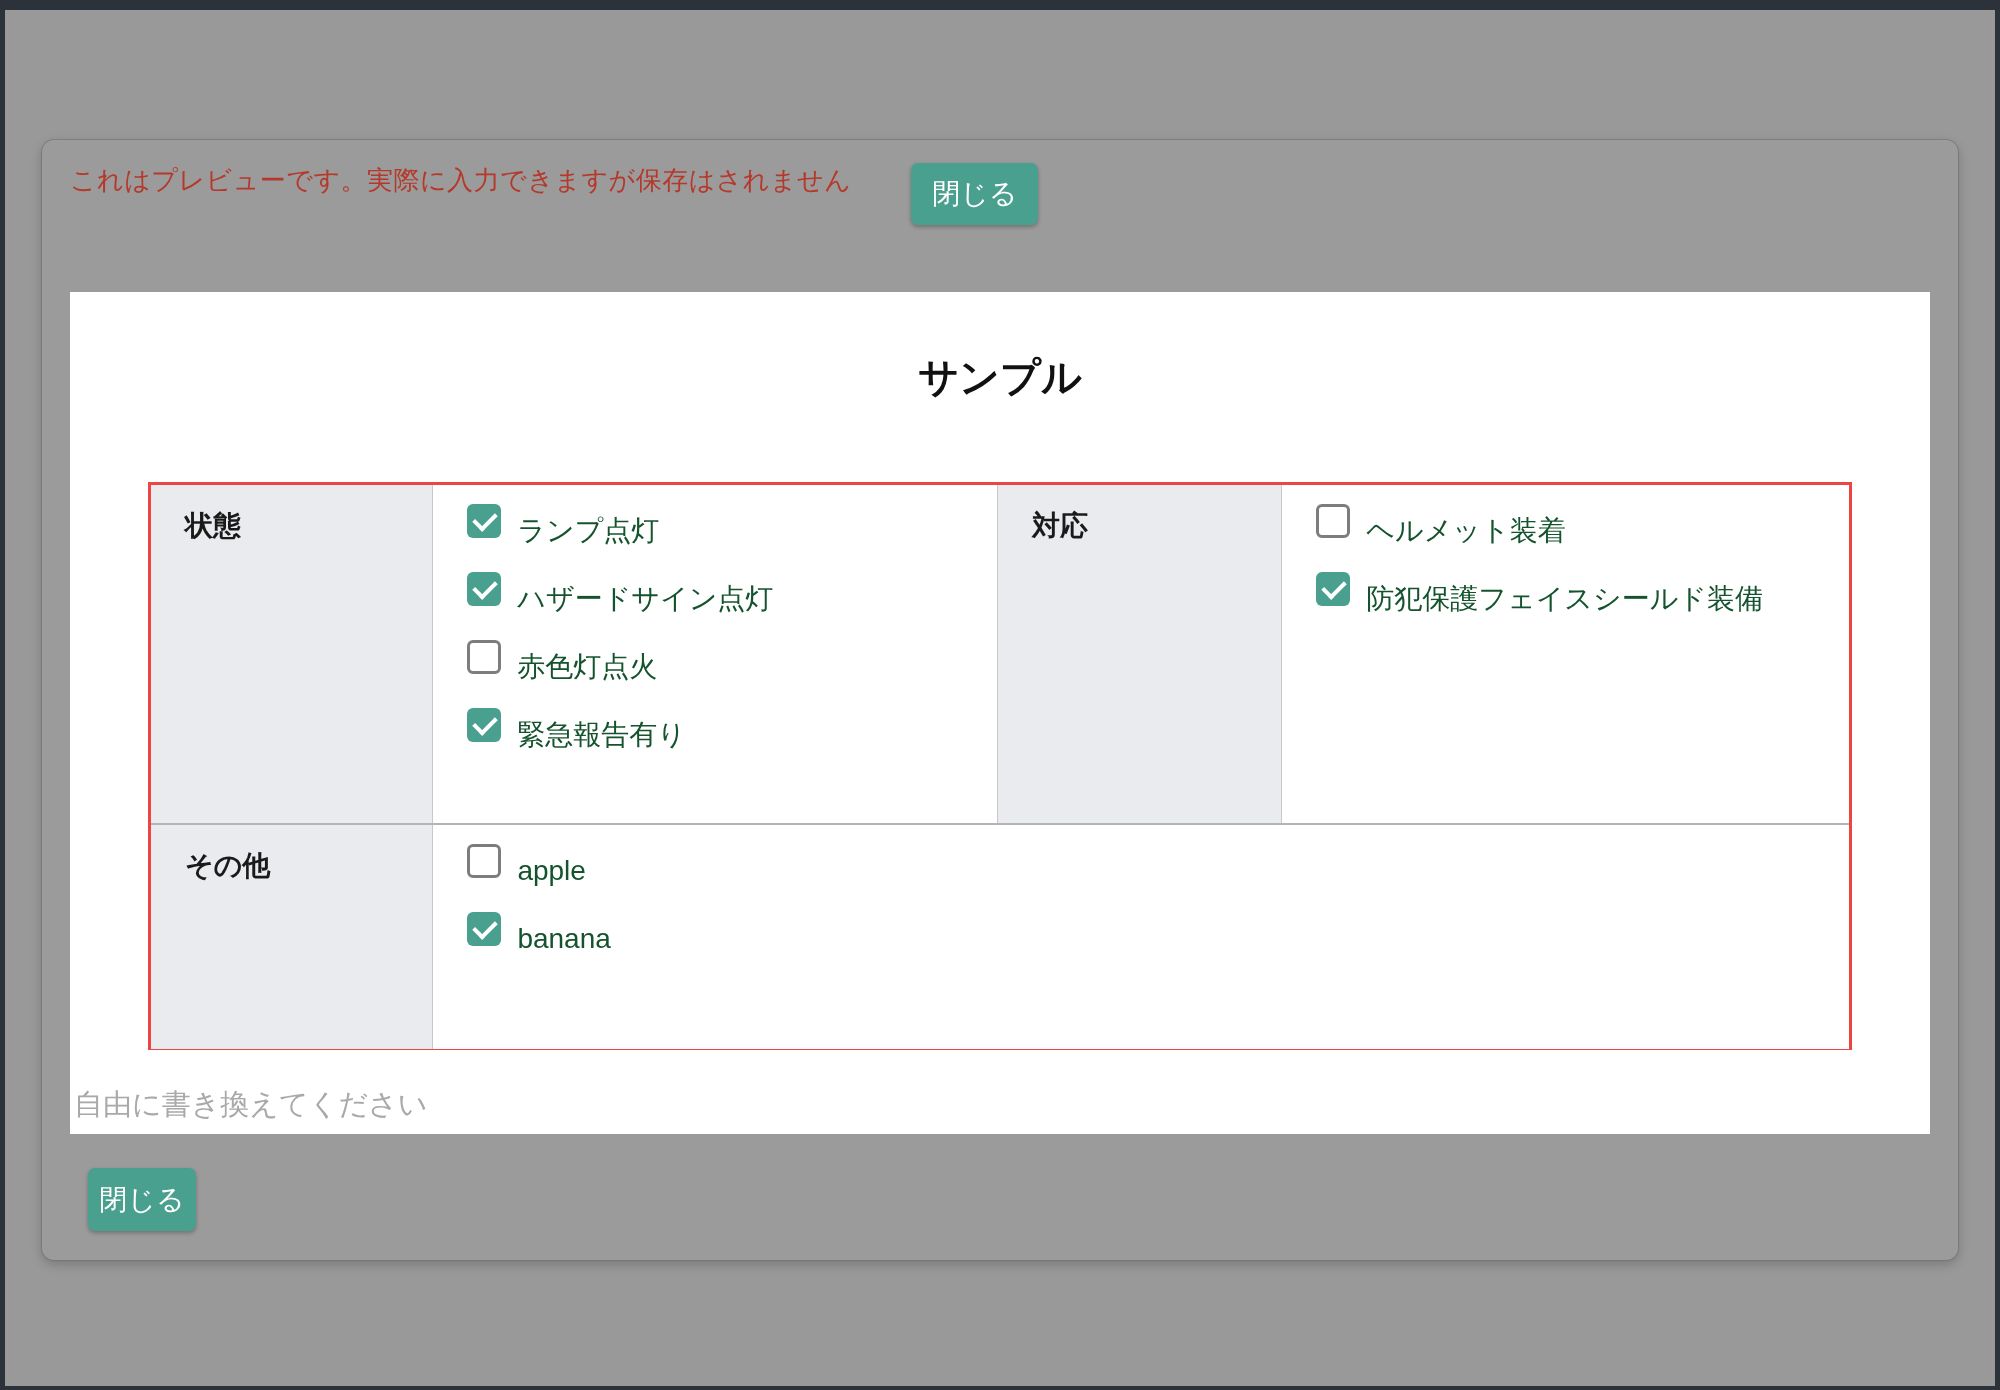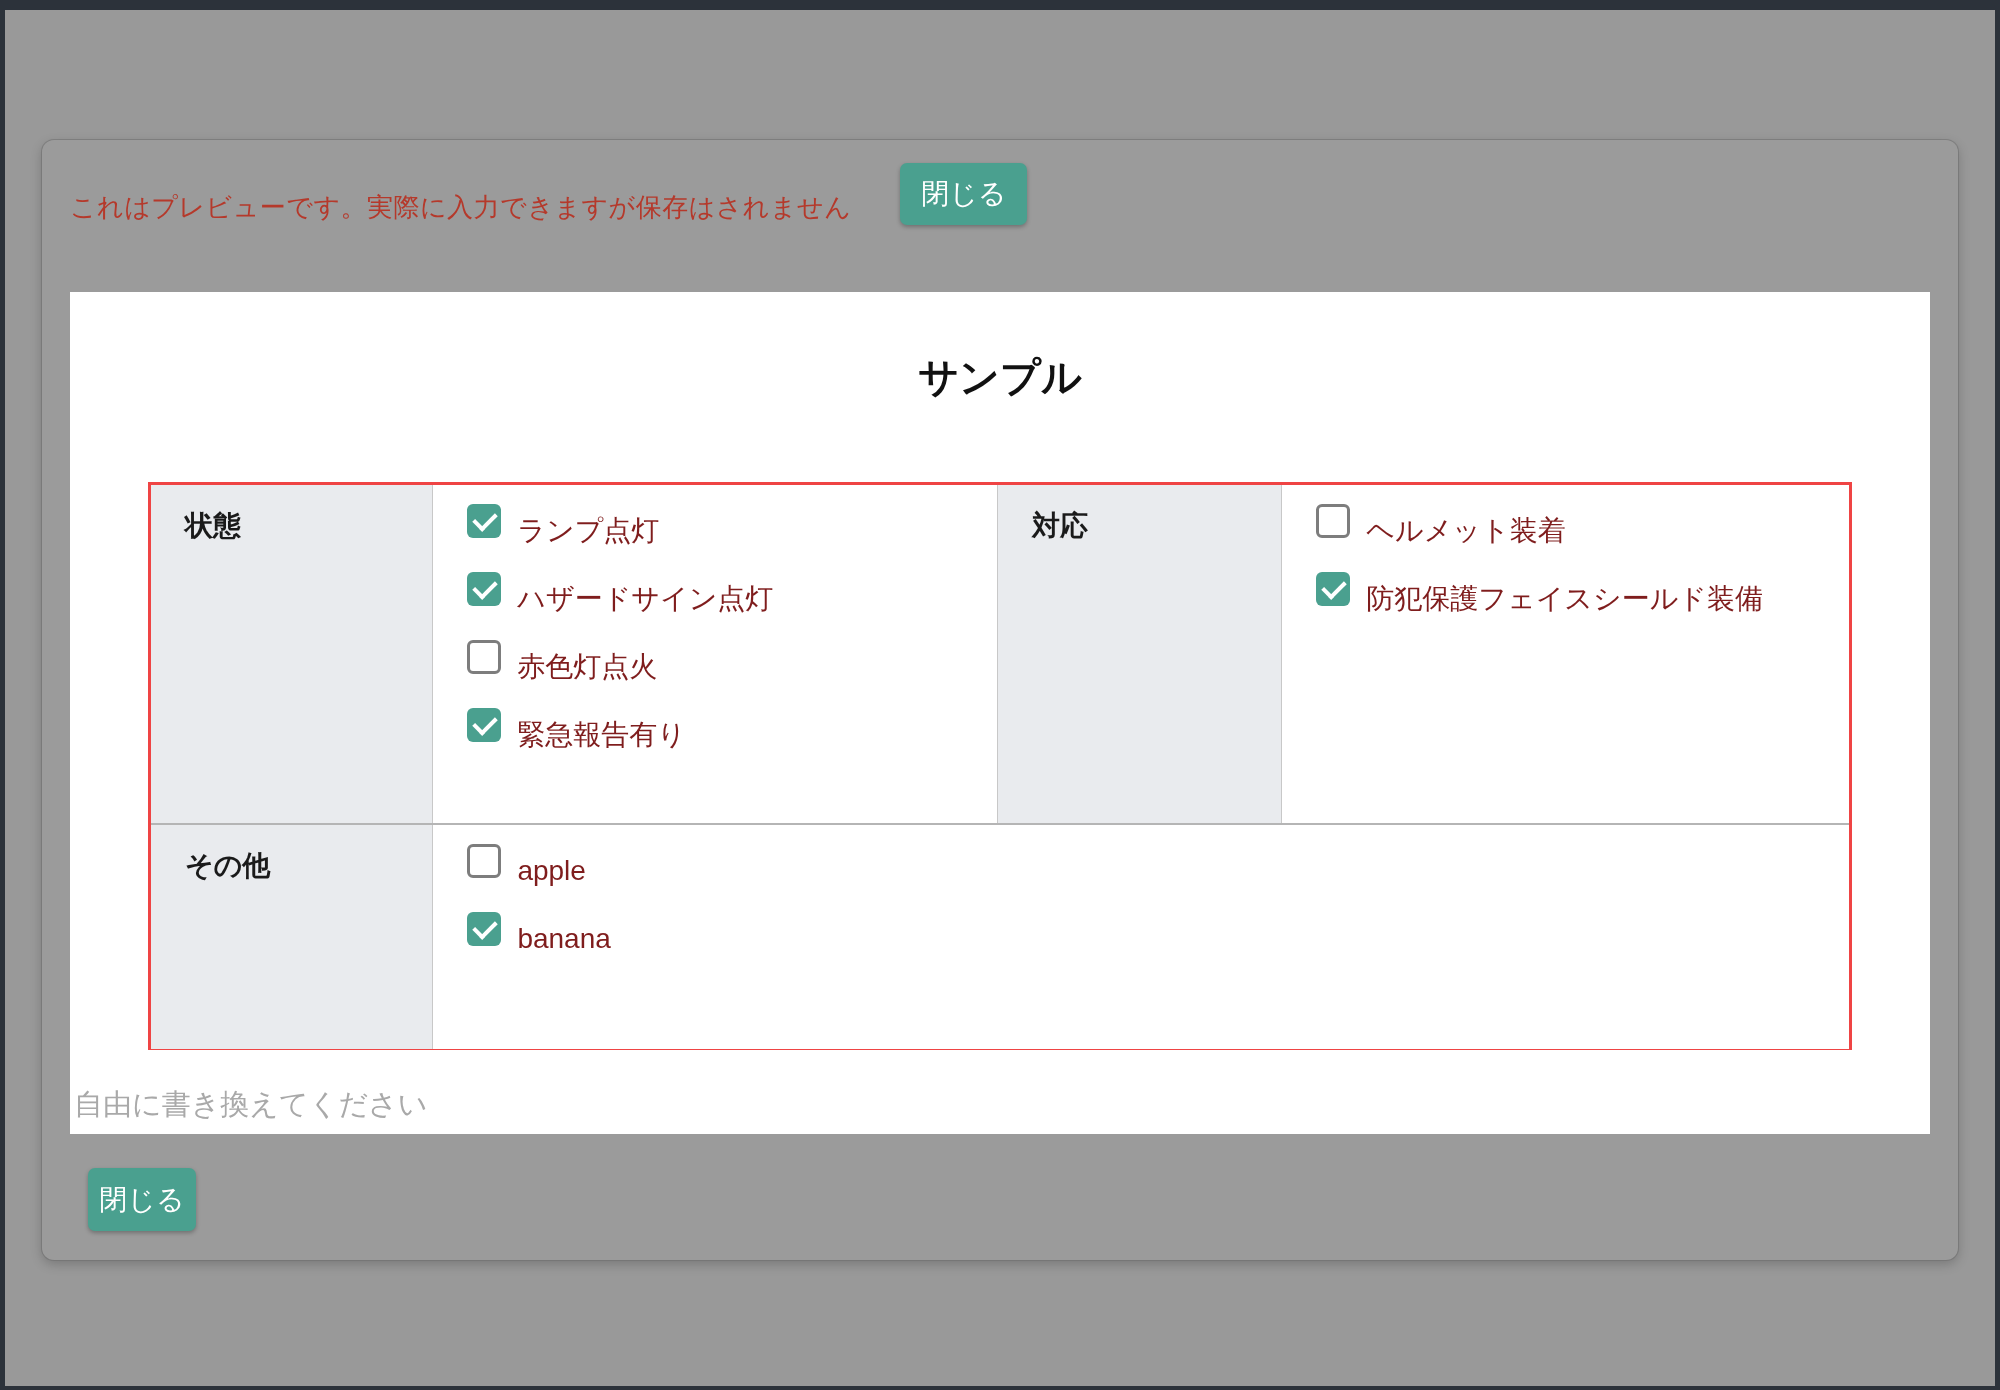--- a/index.html
+++ b/index.html
@@ -14,21 +14,21 @@
     background:#999999;
   }
   .panel{
     position:absolute;left:37px;top:130px;width:1916px;height:1120px;
     background:#9b9b9b;
     border-radius:12px;
     box-shadow:0 0 0 1px rgba(110,110,110,.55), 0 4px 12px rgba(0,0,0,.22);
   }
   .banner-row{
     position:absolute;left:28px;top:23px;height:62px;
-    display:flex;align-items:flex-end;gap:26px;
+    display:flex;align-items:flex-start;gap:37px;
   }
   .banner-text{
     font-size:26px;color:#b5392b;letter-spacing:.5px;white-space:nowrap;
   }
   .btn{
     background:#4aa08f;color:#ffffff;border:none;cursor:pointer;
     font-family:inherit;font-size:28px;
     border-radius:7px;
     box-shadow:0 2px 4px rgba(0,0,0,.28);
     display:flex;align-items:center;justify-content:center;margin-left:23px;
@@ -73,21 +73,21 @@
     width:34px;height:34px;flex:0 0 34px;border-radius:6px;
     box-sizing:border-box;position:relative;
   }
   .checkbox.unchecked{background:#ffffff;border:3px solid #7d7d7d;}
   .checkbox.checked{background:#4aa08f;}
   .checkbox.checked::after{
     content:"";position:absolute;left:7px;top:8px;width:18px;height:10px;
     border-left:4px solid #ffffff;border-bottom:4px solid #ffffff;
     transform:rotate(-45deg);
   }
-  .cb-label{font-size:28px;color:#7f1d1d;white-space:nowrap;margin-top:19px;}
+  .cb-label{font-size:28px;color:#14532d;white-space:nowrap;margin-top:19px;}
   .free-input{
     position:absolute;left:2px;top:788px;width:1540px;height:46px;
     border:none;outline:none;background:transparent;
     font-family:inherit;font-size:29px;color:#333;
   }
   .free-input::placeholder{color:#a9a9a9;opacity:1;}
 </style>
 </head>
 <body>
 

